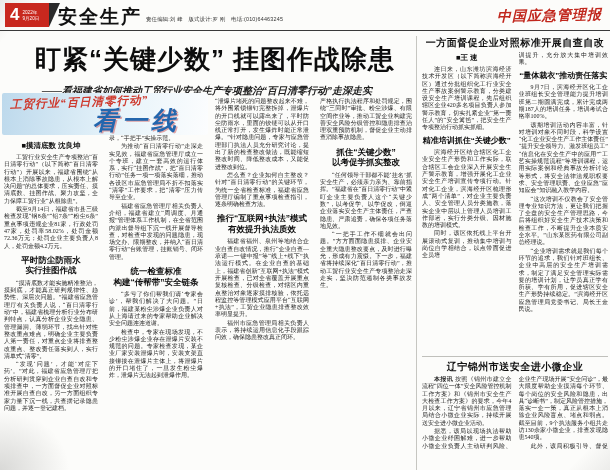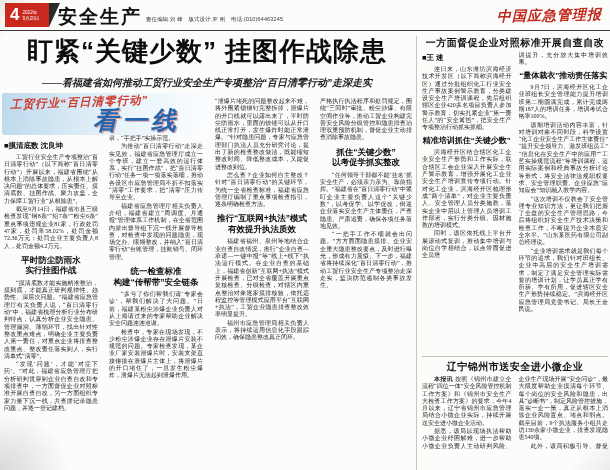--- a/index.html
+++ b/index.html
@@ -16,39 +16,39 @@
   .pagenum{font-size:17px;font-weight:bold;padding:0 3px 0 5px;line-height:24px;}
   .pagedate{display:flex;flex-direction:column;font-size:4.6px;line-height:5.6px;padding-top:2px;}
   .section-title{position:absolute;left:58px;top:4px;font-size:19px;font-weight:900;letter-spacing:2px;
     font-family:"Liberation Sans",sans-serif;color:#111;}
   .credits{position:absolute;left:146px;top:16px;font-size:5.4px;color:#333;
     font-family:"Liberation Sans",sans-serif;letter-spacing:.2px;}
   .masthead{position:absolute;right:8px;top:7px;font-size:14px;font-weight:bold;font-style:italic;
     color:#c1271d;font-family:"DejaVu Serif",serif;letter-spacing:1px;transform:rotate(-1deg);}
   .hrule-top{position:absolute;left:0;top:30px;width:610px;height:1px;background:#3a3a3a;}
   
-  .main-headline{position:absolute;left:0;top:36px;width:414px;margin:0;text-align:center;
+  .main-headline{position:absolute;left:0;top:36px;width:414px;margin:8px;text-align:center;
     font-size:26px;line-height:30px;font-weight:900;letter-spacing:1px;color:#0d0d0d;
     font-family:"Liberation Sans",sans-serif;}
-  .deck{position:absolute;left:0;top:76px;width:414px;text-align:center;font-size:10px;
+  .deck{position:absolute;left:0;top:84px;width:414px;text-align:center;font-size:10px;
     font-style:italic;font-weight:bold;color:#222;}
   .logo-band{position:absolute;left:2px;top:93px;width:206px;height:42px;border-radius:2px;
     background:linear-gradient(100deg,#bdd9ec 0%,#e6f3fa 55%,#fcfdfe 100%);}
   .logo-l1{position:absolute;left:8px;top:2px;font-size:11.5px;font-weight:bold;font-style:italic;
     color:#ce3a2e;transform:rotate(-2deg);letter-spacing:1px;white-space:nowrap;}
   .logo-l2{position:absolute;right:28px;top:11px;font-size:25px;font-weight:900;font-style:italic;
     color:#2366ad;letter-spacing:4px;text-shadow:1.5px 1px 0 rgba(205,60,60,.45);}
   .mcol{position:absolute;overflow:hidden;}
   .mcol1{left:4px;top:140px;width:94px;height:330px;}
   .mcol2{left:109px;top:135px;width:94px;height:330px;}
   .mcol3{left:215px;top:98px;width:94px;height:372px;}
   .mcol4{left:320px;top:98px;width:92px;height:372px;}
   .bt p{font-size:6px;line-height:7.3px;margin:0 0 1px;text-align:justify;text-indent:2em;color:#232323;}
   .bt p.cont{text-indent:0;}
-  .byline{font-size:7.5px;font-weight:bold;font-family:"Liberation Sans",sans-serif;margin:1px 0 3px;color:#111;}
+  .byline{font-size:7.5px;font-weight:bold;font-family:"Liberation Sans",sans-serif;margin:1px 0 3px;color:#111;text-align:center;}
   .subhead{font-family:"Liberation Sans",sans-serif;font-weight:bold;font-size:8.5px;line-height:10.5px;
     text-align:center;margin:5px 0 4px;color:#0f0f0f;}
   .subhead .sh-line{display:block;}
   .sh-one{font-size:8px;margin:4px 0 3px;}
   
   .vrule{position:absolute;left:416px;top:36px;width:1px;height:434px;background:#c6c6c1;}
   .rt{position:absolute;left:422px;top:36px;width:186px;height:318px;overflow:hidden;}
   .kicker{font-family:"Liberation Sans",sans-serif;font-weight:bold;font-size:10px;text-align:center;
     letter-spacing:.5px;color:#111;}
   .rt h2,.rb h2{margin:2px 0 2px;text-align:center;font-weight:900;color:#0d0d0d;

